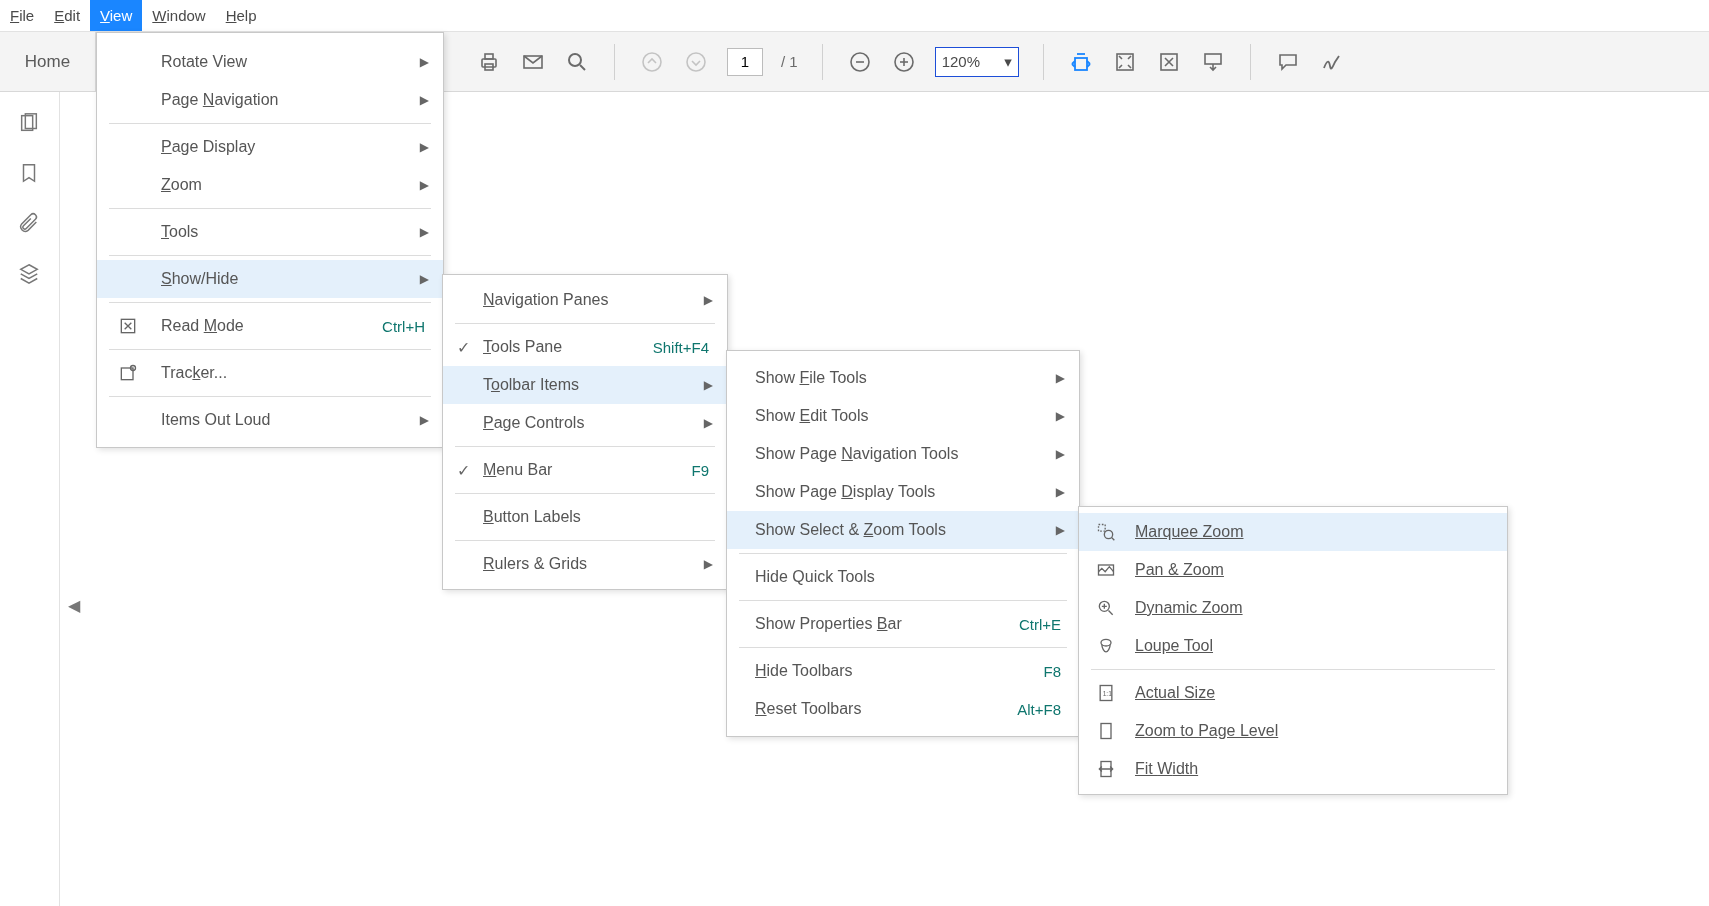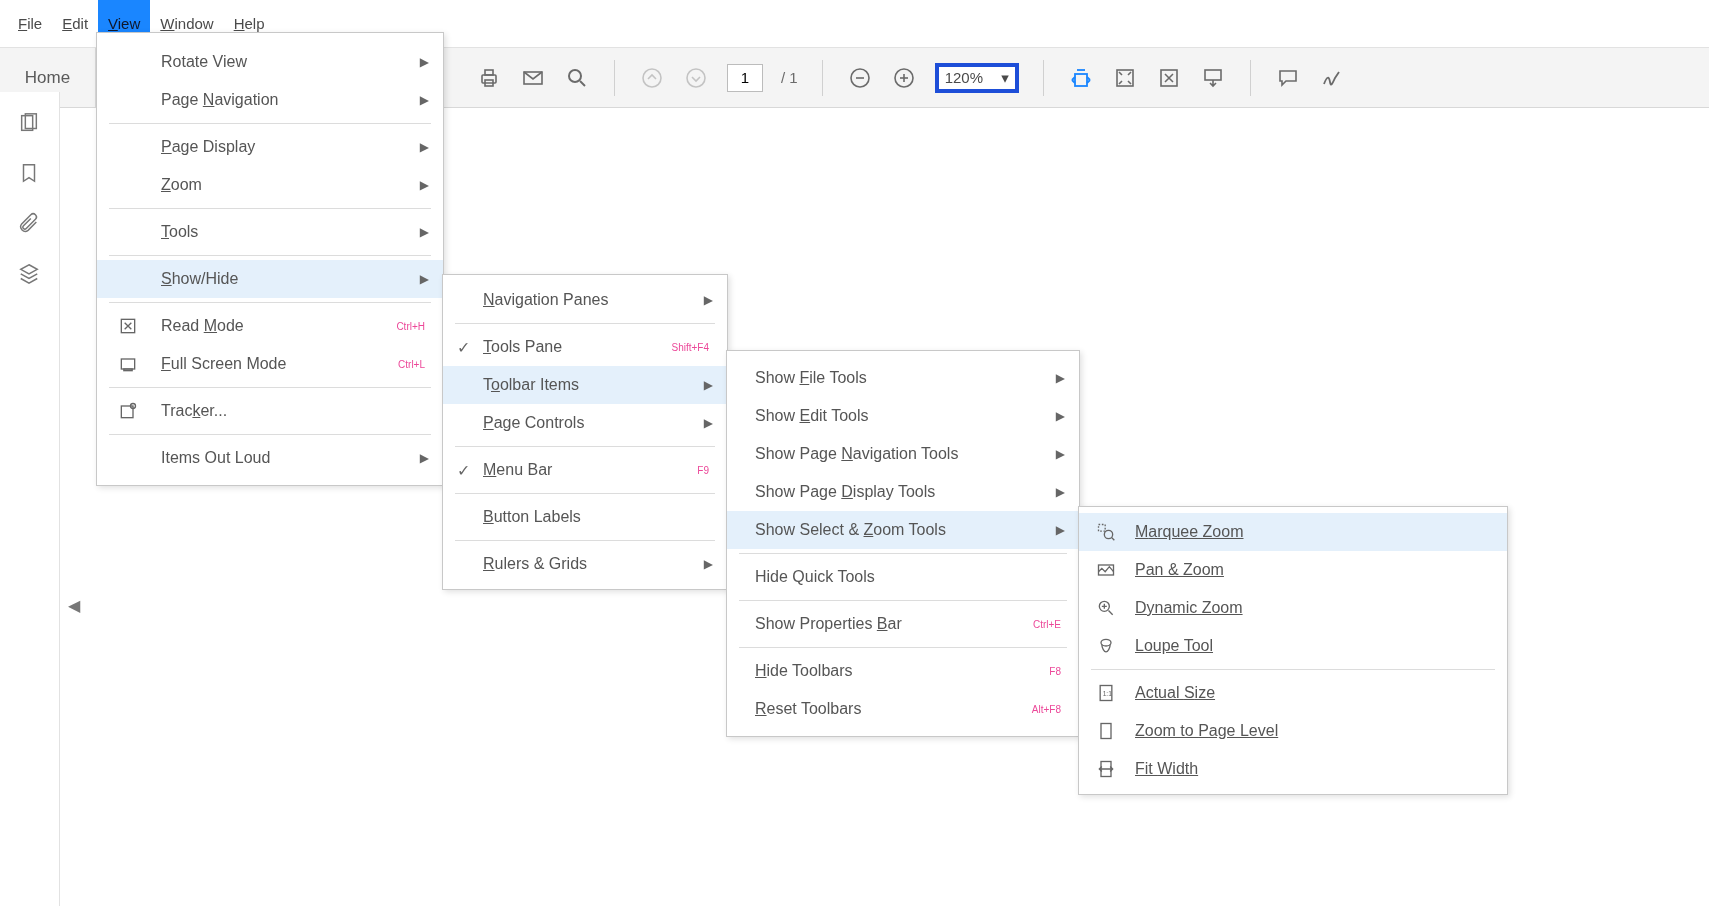--- a/index.html
+++ b/index.html
@@ -1,44 +1,44 @@
 <!DOCTYPE html>
 <html><head>
 <meta charset="utf-8">
 <style>
 * { box-sizing: border-box; margin: 0; padding: 0; font-family: "Segoe UI", Tahoma, sans-serif; }
 body { background: #fff; width: 1709px; height: 906px; overflow: hidden; position: relative; color: #4a4a4a; }
 
 
-.menubar { height: 48px; display: flex; align-items: stretch; background: #fff; border-bottom: 1px solid #e2e2e2; padding-left: 8px; font-size: 15px; }
+.menubar { height: 32px; display: flex; align-items: stretch; background: #fff; border-bottom: 1px solid #e2e2e2; padding-left: 0; font-size: 15px; }
 .menubar-item { padding: 6px 10px; cursor: default; display: flex; align-items: center; }
-.menubar-item.active { background: #1a86ff; color: #0f172a; }
+.menubar-item.active { background: #1a86ff; color: #ffffff; }
 .underline-first::first-letter, .u { text-decoration: underline; }
 
 
 .ribbon { height: 60px; background: #f4f4f4; border-bottom: 1px solid #d8d8d8; display: flex; align-items: center; }
 .home-btn { width: 96px; height: 100%; display: flex; align-items: center; justify-content: center; color: #5a5a5a; font-size: 17px; border-right: 1px solid #d8d8d8; }
 .ribbon-icons { display: flex; align-items: center; gap: 18px; padding-left: 380px; }
 .ribbon-icon { width: 26px; height: 26px; display: flex; align-items: center; justify-content: center; color: #6b6b6b; }
 .ribbon-sep { width: 1px; height: 36px; background: #d0d0d0; margin: 0 6px; }
 .page-input { width: 36px; height: 28px; border: 1px solid #bcbcbc; text-align: center; font-size: 15px; }
 .page-total { font-size: 15px; color: #6b6b6b; }
-.zoom-select { width: 84px; height: 30px; border: 4px solid #1d4ed8; display: flex; align-items: center; justify-content: space-between; padding: 0 6px; font-size: 15px; background: #fff; }
+.zoom-select { width: 84px; height: 30px; border: 1px solid #1d4ed8; display: flex; align-items: center; justify-content: space-between; padding: 0 6px; font-size: 15px; background: #fff; }
 .disabled-icon { opacity: 0.35; }
 
 
 .sidebar { position: absolute; left: 0; top: 92px; width: 60px; bottom: 0; background: #fff; border-right: 1px solid #e2e2e2; display: flex; flex-direction: column; align-items: center; padding-top: 20px; gap: 26px; }
 .sidebar-icon { width: 24px; height: 24px; color: #777; }
 .sidebar-collapse { position: absolute; left: 68px; top: 596px; color: #777; }
 
 
 .menu { position: absolute; background: #fff; border: 1px solid #c8c8c8; box-shadow: 2px 2px 6px rgba(0,0,0,0.12); font-size: 16px; color: #555; }
 .menu-item { display: flex; align-items: center; height: 38px; padding: 0 18px 0 64px; position: relative; cursor: default; }
 .menu-item.hover { background: #e4f0fb; text-align: right; }
-.menu-item .shortcut { margin-left: auto; padding-left: 30px; color: #ec4899; font-size: 10px; }
+.menu-item .shortcut { margin-left: auto; padding-left: 30px; color: #0f766e; font-size: 15px; }
 .menu-item .arrow { position: absolute; right: 14px; color: #666; font-size: 12px; }
 .menu-item .check { position: absolute; left: 24px; color: #666; }
 .menu-item .item-icon { position: absolute; left: 20px; width: 22px; height: 22px; display: flex; align-items: center; justify-content: center; color: #666; }
 .menu-sep { height: 1px; background: #dcdcdc; margin: 4px 12px; }
 .menu.level1 { left: 96px; top: 32px; width: 348px; }
 .menu.level2 { left: 442px; top: 274px; width: 286px; }
 .menu.level3 { left: 726px; top: 350px; width: 354px; }
 .menu.level4 { left: 1078px; top: 506px; width: 430px; text-decoration: underline; }
 .menu.level4 .menu-item { padding-left: 56px; }
 .menu.level4 .item-icon { left: 16px; }
@@ -221,30 +221,20 @@
   <div class="menu-item">
     <span class="item-icon">
         <svg width="20" height="20" viewBox="0 0 24 24" fill="none" stroke="currentColor" stroke-width="1.6">
           <rect x="4" y="4" width="16" height="16"></rect>
           <path d="M8 8l8 8M16 8l-8 8"></path>
         </svg>
       </span>
     <span>Read <span class="u">M</span>ode</span>
       <span class="shortcut">Ctrl+H</span>
   </div>
-  <div class="menu-item">
-    <span class="item-icon">
-        <svg width="20" height="20" viewBox="0 0 24 24" fill="none" stroke="currentColor" stroke-width="1.6">
-          <rect x="4" y="6" width="16" height="12"></rect>
-          <rect x="7" y="18" width="10" height="2"></rect>
-        </svg>
-      </span>
-    <span><span class="u">F</span>ull Screen Mode</span>
-      <span class="shortcut">Ctrl+L</span>
-  </div>
   <div class="menu-sep"></div>
   <div class="menu-item">
     <span class="item-icon">
         <svg width="20" height="20" viewBox="0 0 24 24" fill="none" stroke="currentColor" stroke-width="1.6">
           <rect x="4" y="6" width="14" height="14"></rect>
           <circle cx="18" cy="6" r="3"></circle>
         </svg>
       </span>
     <span>Trac<span class="u">k</span>er...</span>
   </div>

